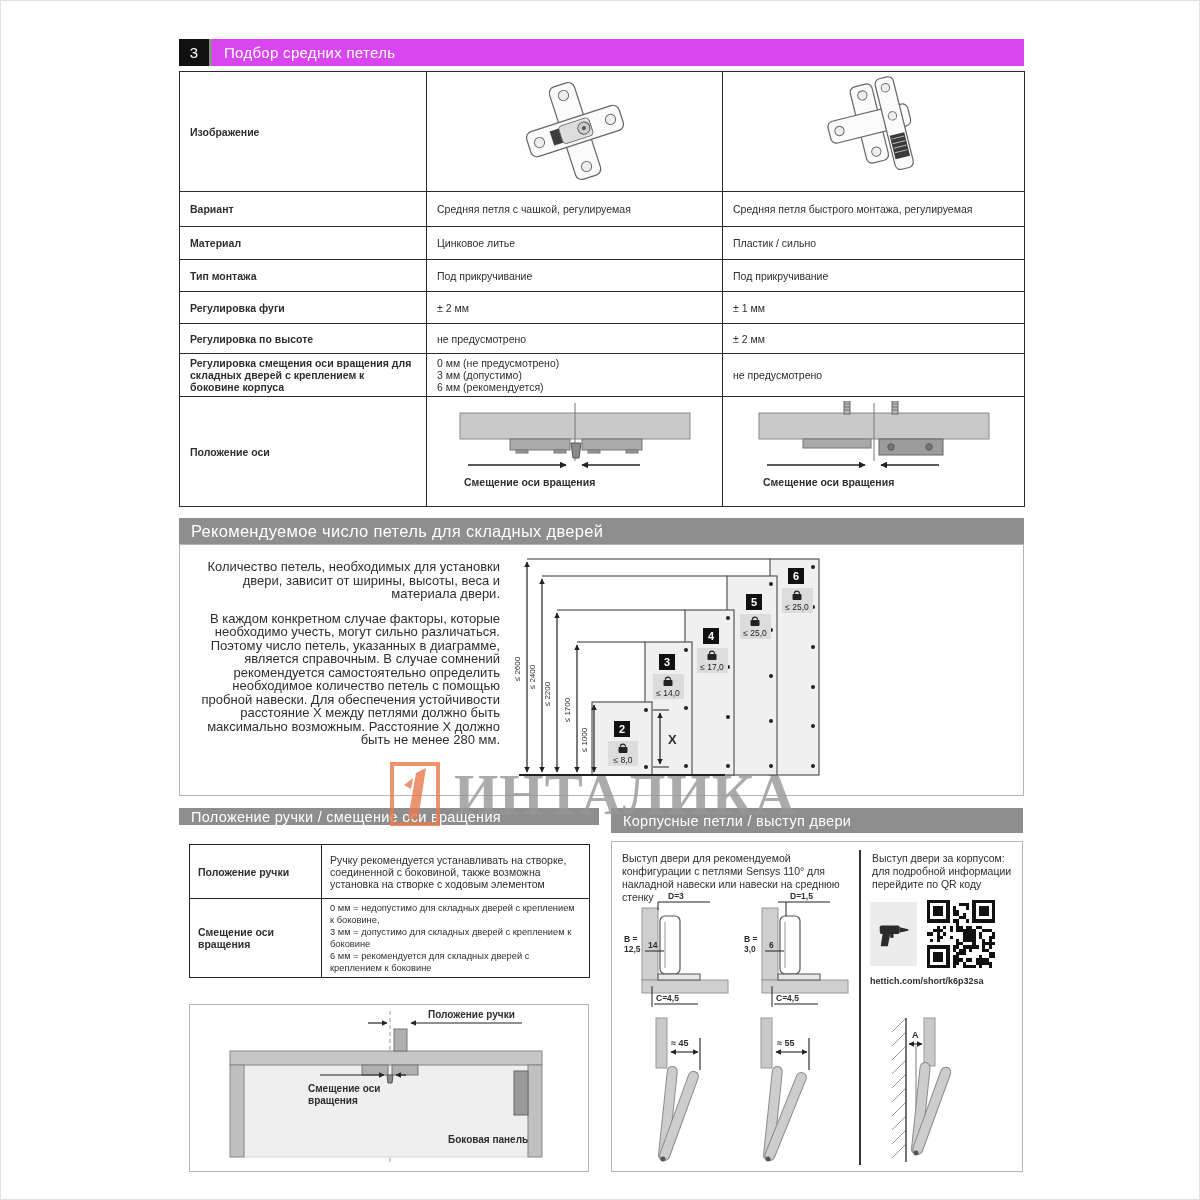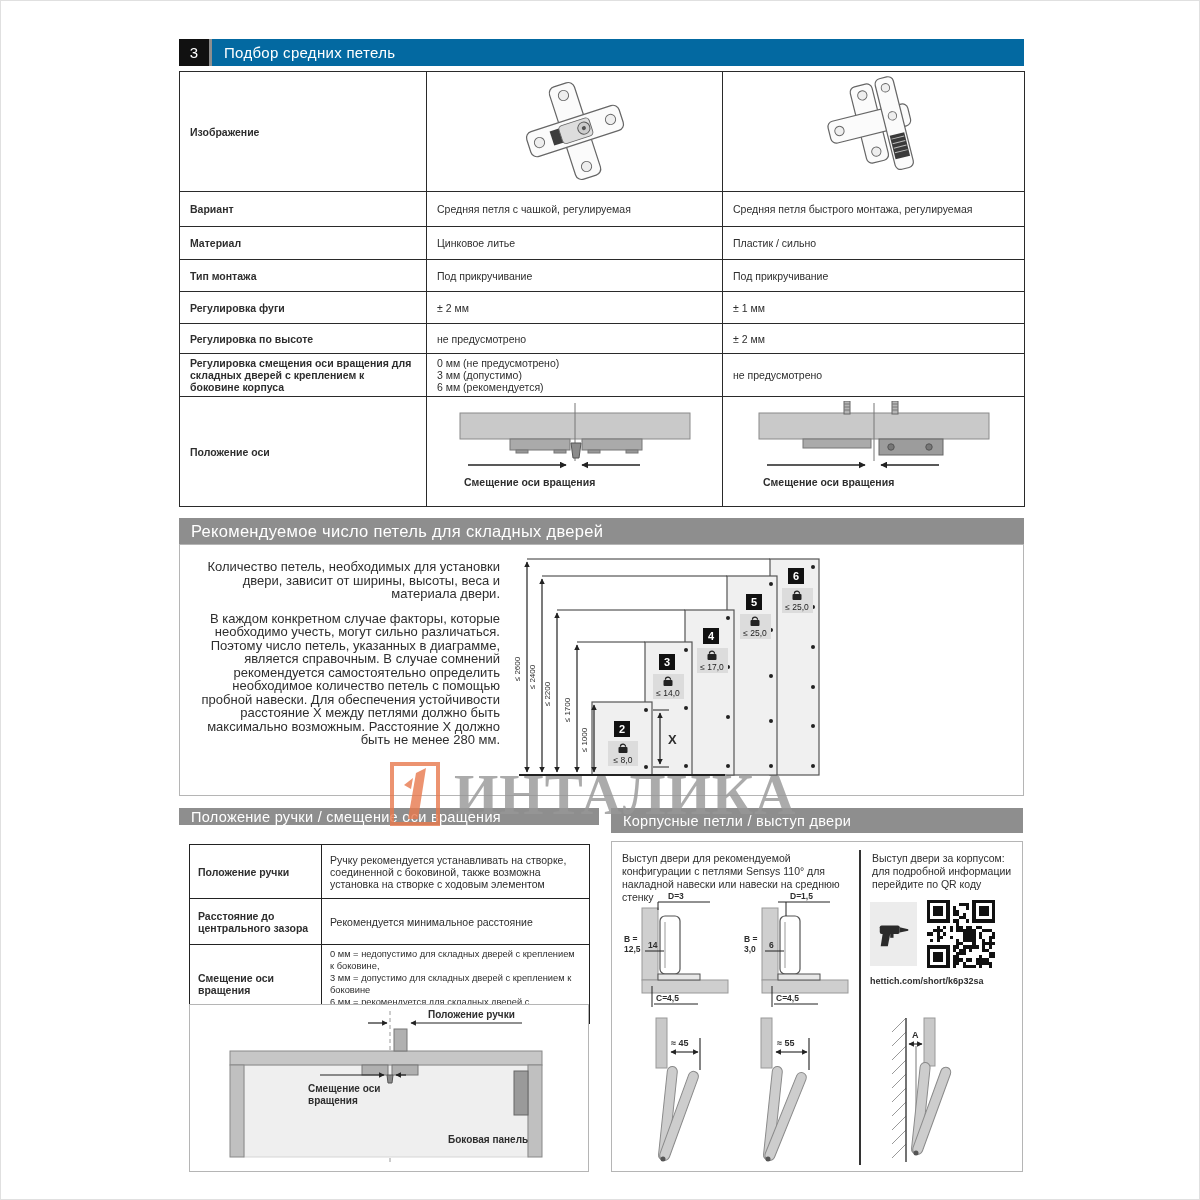--- a/index.html
+++ b/index.html
@@ -36,21 +36,21 @@
           <path d="M0,0L10,5L0,10z" fill="#222"></path>
         </marker>
     <marker id="ahs" viewBox="0 0 10 10" refX="9" refY="5" markerWidth="5.5" markerHeight="5.5" orient="auto" markerUnits="userSpaceOnUse">
           <path d="M0,0L10,5L0,10z" fill="#222"></path>
         </marker>
   </defs>
 </svg>
 
 <div class="abs hbar" style="left:178px;top:38px;width:845px;height:27px;">
   <div class="badge3">3</div>
-  <div class="ttl" style="font-size:15px;flex:1;height:100%;display:flex;align-items:center;background:#0369a1;">Подбор средних петель</div>
+  <div class="ttl" style="font-size:15px;flex:1;height:100%;display:flex;align-items:center;background:#d946ef;">Подбор средних петель</div>
 </div>
 
 <table class="t1 abs" style="left:178px;top:70px;width:845px;padding-left:47px;">
   <colgroup>
         <col style="width:247px">
         <col style="width:296px">
         <col style="width:302px">
       </colgroup>
   <tbody>
         <tr style="height:120px">
@@ -309,24 +309,20 @@
 </div>
 <table class="t3 abs" style="left:188px;top:843px;width:400px;">
   <colgroup>
         <col style="width:132px">
         <col style="width:268px">
       </colgroup>
   <tbody>
         <tr style="height:54px">
     <td class="lbl">Положение ручки</td>
     <td>Ручку рекомендуется устанавливать на створке, соединенной с боковиной, также возможна установка на створке с ходовым элементом</td>
-  </tr>
-  <tr style="height:46px">
-    <td class="lbl">Расстояние до центрального зазора</td>
-    <td>Рекомендуется минимальное расстояние</td>
   </tr>
   <tr style="height:58px">
     <td class="lbl">Смещение оси вращения</td>
     <td class="small-lines">
       <div>0 мм = недопустимо для складных дверей с креплением к боковине,</div>
       <div>3 мм = допустимо для складных дверей с креплением к боковине</div>
       <div>6 мм = рекомендуется для складных дверей с креплением к боковине</div>
     </td>
   </tr>
 </tbody>

